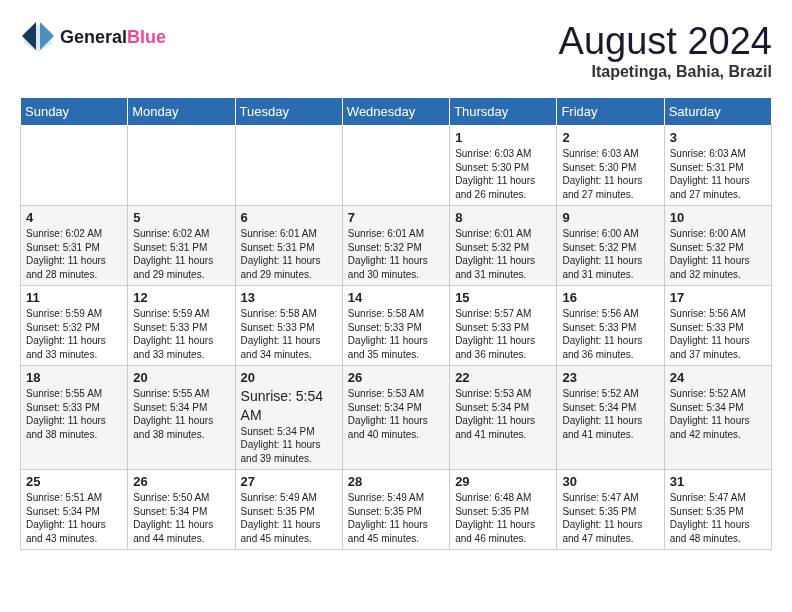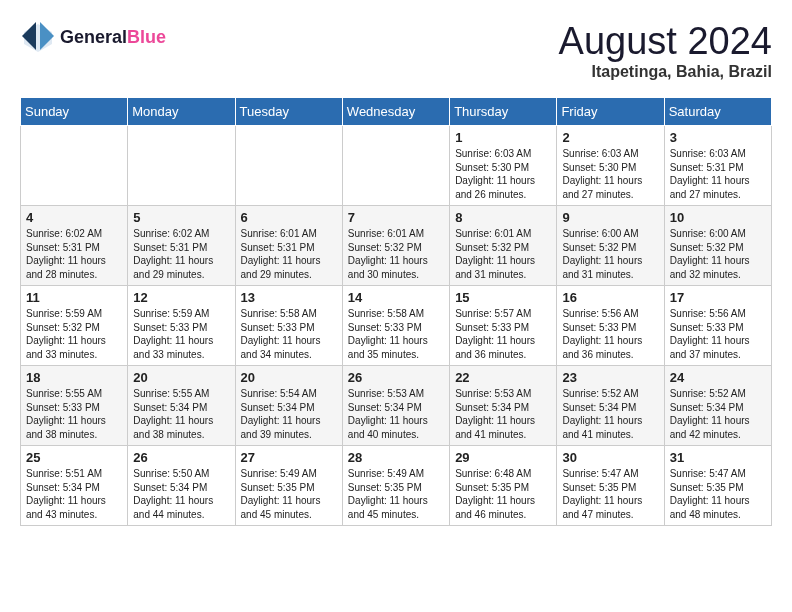--- a/index.html
+++ b/index.html
@@ -234,21 +234,21 @@
           <div style="font-size: 10px; line-height: 1.35;">Daylight: 11 hours and 38 minutes.</div>
         </td>
         <td>
           <span class="day-num">20</span>
           <div style="font-size: 10px; line-height: 1.35;">Sunrise: 5:55 AM</div>
           <div style="font-size: 10px; line-height: 1.35;">Sunset: 5:34 PM</div>
           <div style="font-size: 10px; line-height: 1.35;">Daylight: 11 hours and 38 minutes.</div>
         </td>
         <td>
           <span class="day-num">20</span>
-          <div style="font-size: 10px; line-height: 1.35;">Sunrise: 5:54 AM</div>
+          <div style="font-size: 14px; line-height: 1.35;">Sunrise: 5:54 AM</div>
           <div style="font-size: 10px; line-height: 1.35;">Sunset: 5:34 PM</div>
           <div style="font-size: 10px; line-height: 1.35;">Daylight: 11 hours and 39 minutes.</div>
         </td>
         <td>
           <span class="day-num">26</span>
           <div style="font-size: 10px; line-height: 1.35;">Sunrise: 5:53 AM</div>
           <div style="font-size: 10px; line-height: 1.35;">Sunset: 5:34 PM</div>
           <div style="font-size: 10px; line-height: 1.35;">Daylight: 11 hours and 40 minutes.</div>
         </td>
         <td>

